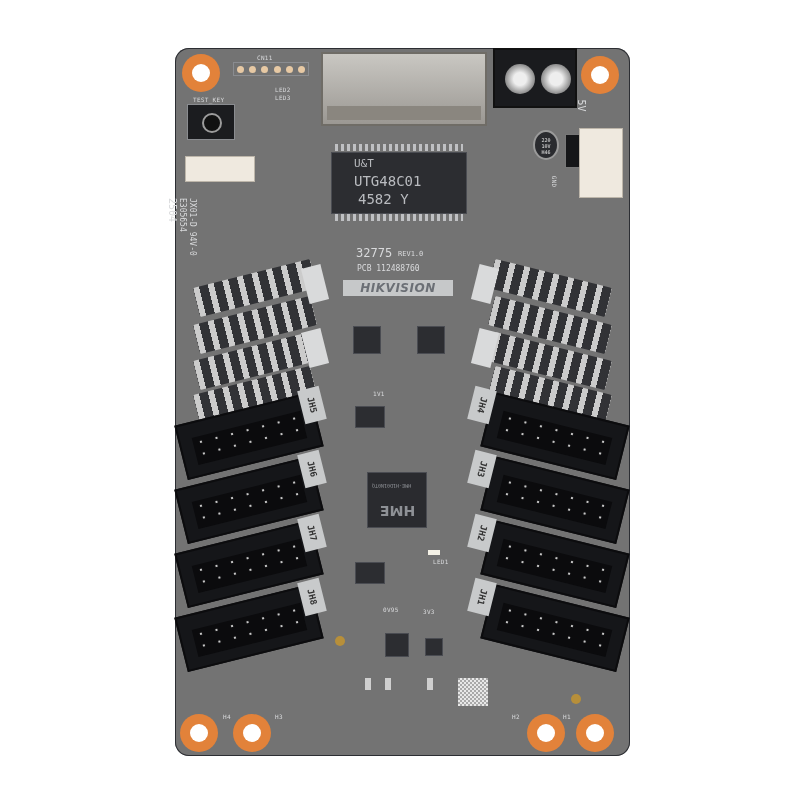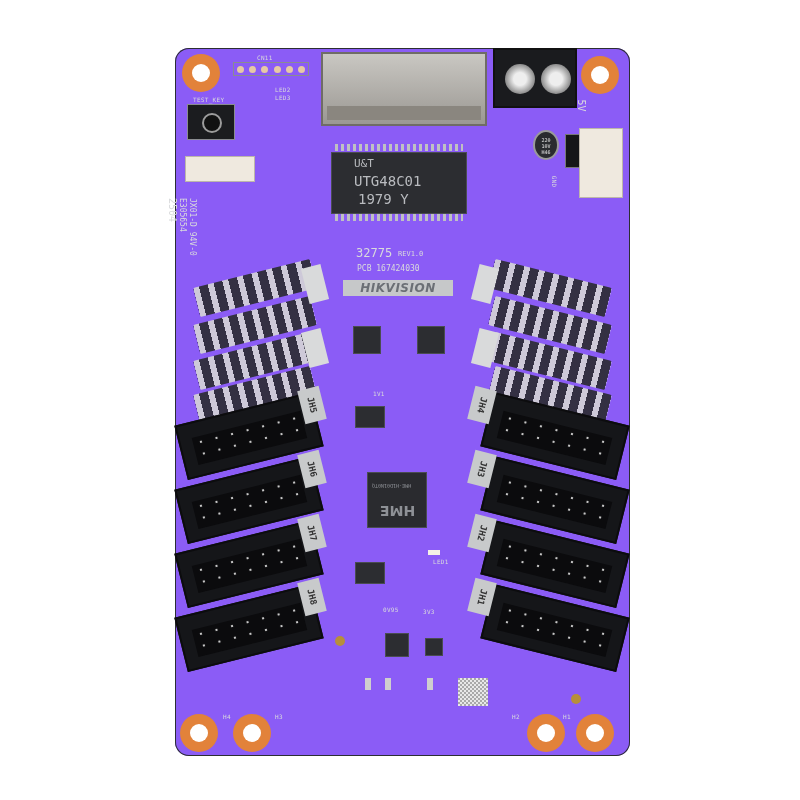--- a/index.html
+++ b/index.html
@@ -1,20 +1,20 @@
 <!DOCTYPE html>
 <html><head>
 <meta charset="utf-8">
 <style>
   * { box-sizing: border-box; margin: 0; padding: 0; }
   html, body { width: 800px; height: 800px; background: #ffffff; overflow: hidden; }
   body { position: relative; font-family: "DejaVu Sans Mono", monospace; }
   .board {
     position: absolute; left: 175px; top: 48px; width: 455px; height: 708px;
-    background: #8b5cf6; border-radius: 14px;
+    background: #737373; border-radius: 14px;
     box-shadow: inset 0 0 0 1px #2c2e33;
     text-decoration: underline;
   }
   .abs { position: absolute; }
   .hole { position: absolute; width: 38px; height: 38px; border-radius: 50%; background: #e2823a; }
   .hole::after { content: ""; position: absolute; left: 10px; top: 10px; width: 18px; height: 18px; border-radius: 50%; background: #ffffff; }
   .silk { position: absolute; color: #d9dadc; font-size: 6px; letter-spacing: 0.3px; white-space: nowrap; }
   .rj45 { position: absolute; left: 146px; top: 4px; width: 166px; height: 74px; background: linear-gradient(180deg,#c9c7c2,#9b9893); border: 2px solid #6f6c66; }
   .rj45 .shade { position: absolute; left: 4px; right: 4px; bottom: 4px; height: 14px; background: #8a867f; }
   .chip { position: absolute; background: #2c2d31; border: 1px solid #4a4c52; }
@@ -77,27 +77,27 @@
   </div>
 
   <div class="rj45">
       <div class="shade"></div>
     </div>
 
   <div class="pins-h" style="left:160px;top:96px;width:128px"></div>
   <div class="chip" style="left:156px;top:104px;width:136px;height:62px">
     <span class="chip-text" style="left:22px;top:4px;font-size:11px">U&amp;T</span>
     <span class="chip-text" style="left:22px;top:20px;font-size:14px">UTG48C01</span>
-    <span class="chip-text" style="left:26px;top:38px;font-size:14px">1979 Y</span>
+    <span class="chip-text" style="left:26px;top:38px;font-size:14px">4582 Y</span>
   </div>
   <div class="pins-h" style="left:160px;top:166px;width:128px"></div>
 
   <div class="abs" style="left:181px;top:198px;color:#d9dadc;font-size:12px">32775</div>
   <div class="abs" style="left:223px;top:202px;color:#d9dadc;font-size:7px">REV1.0</div>
-  <div class="abs" style="left:182px;top:216px;color:#d9dadc;font-size:8px">PCB 167424030</div>
+  <div class="abs" style="left:182px;top:216px;color:#d9dadc;font-size:8px">PCB 112488760</div>
   <div class="logo">HIKVISION</div>
 
   <div class="terminal">
     <div class="screw" style="left:10px"></div>
     <div class="screw" style="left:46px"></div>
   </div>
   <span class="abs" style="left:400px;top:52px;color:#d9dadc;font-size:10px;transform:rotate(90deg)">5V</span>
   <div class="cap">
     <div>220</div>
     <div>10V</div>

